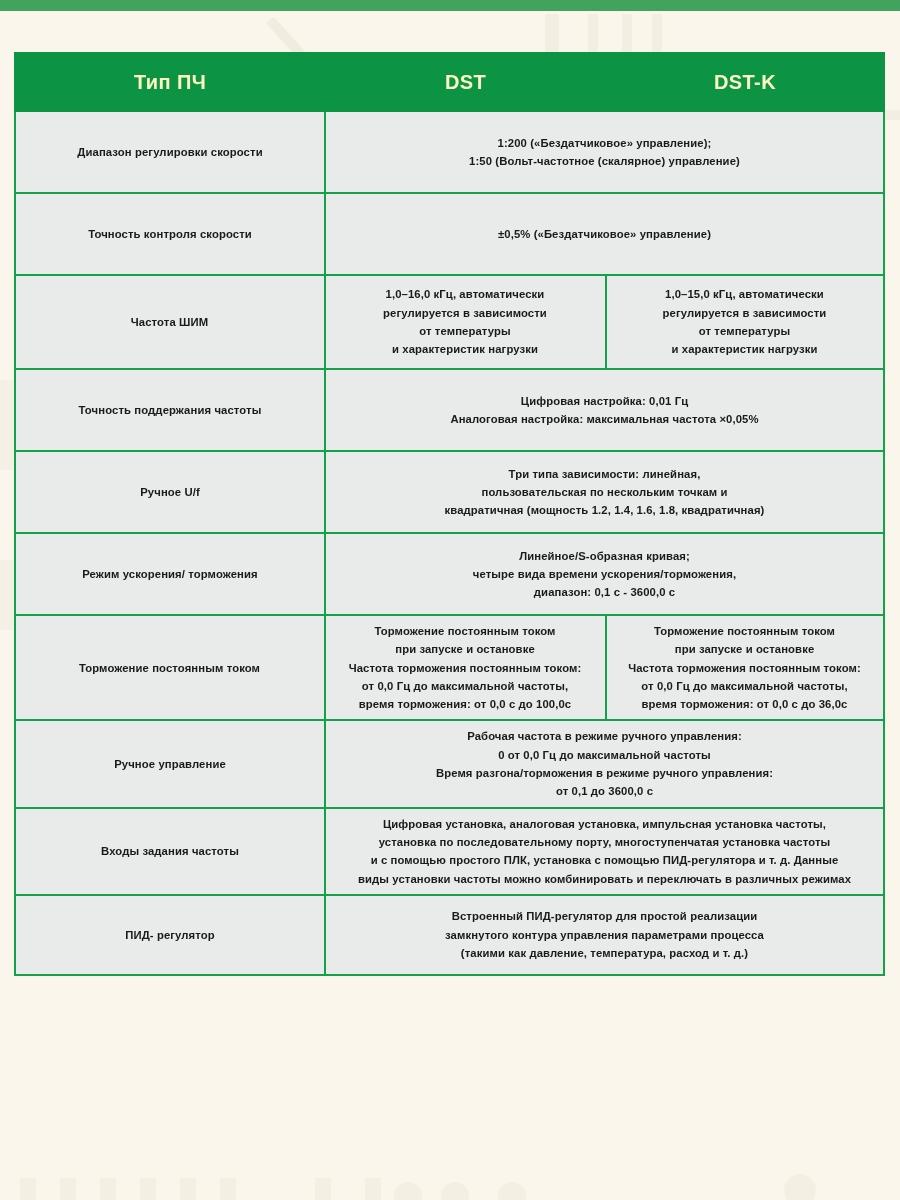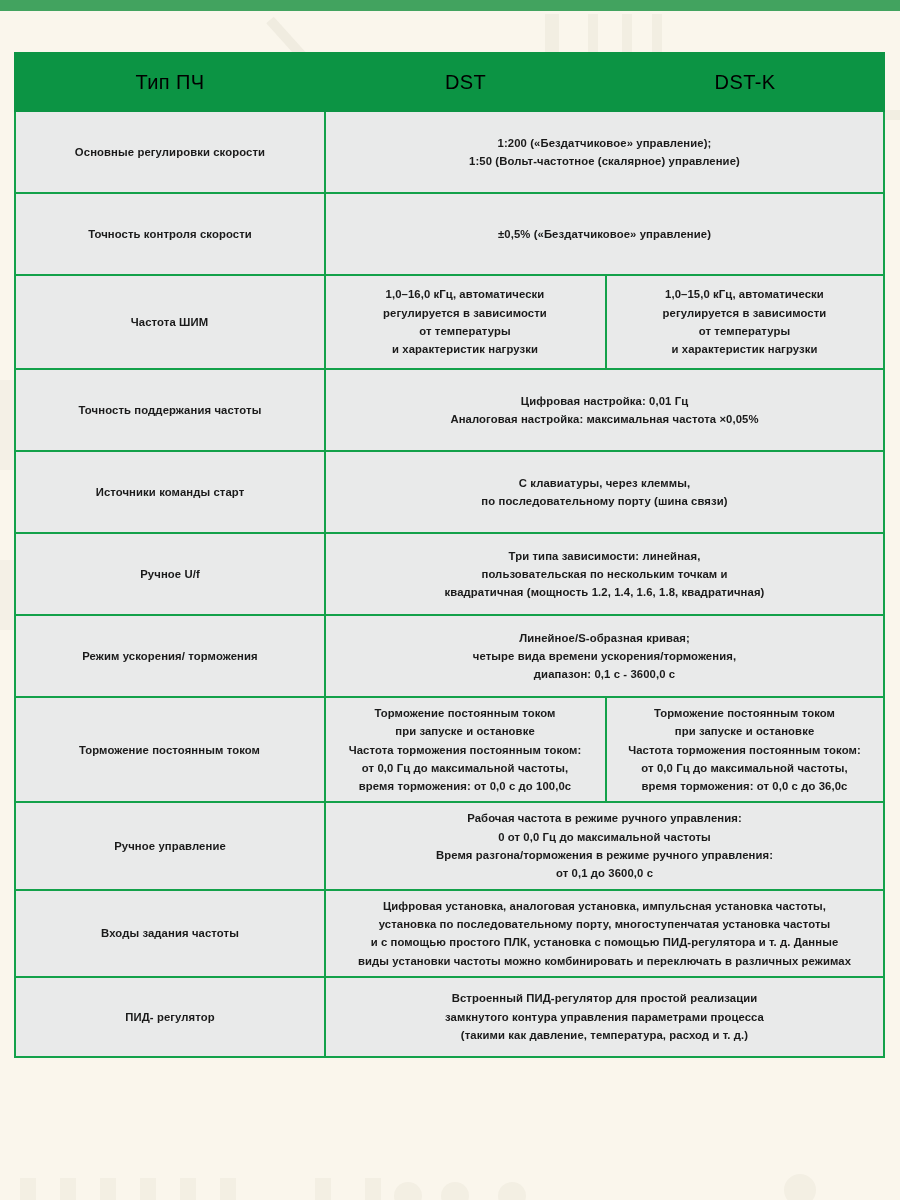--- a/index.html
+++ b/index.html
@@ -57,23 +57,23 @@
     font-size: 11.3px;
     line-height: 1.62;
     font-weight: 600;
     letter-spacing: .1px;
   }
 
   
   table.spec thead th {
     background: #0c9444;
     border-color: #0c9444;
-    color: #000000;
+    color: #fef9c3;
     font-size: 20px;
-    font-weight: 400;
+    font-weight: 700;
     letter-spacing: .4px;
     height: 56px;
     padding: 0;
   }
   table.spec thead th.h-sep {
     border-left: 2px solid #ffffff;
     text-align: center;
   }
 
   
@@ -154,45 +154,41 @@
     <thead>
       <tr>
         <th>Тип ПЧ</th>
         <th class="h-sep">DST</th>
         <th class="h-sep">DST-K</th>
       </tr>
     </thead>
     <tbody>
 
       <tr class="r-tall">
-        <td class="label">Основные регулировки скорости</td>
+        <td class="label">Диапазон регулировки скорости</td>
         <td class="value" colspan="2">1:200 («Бездатчиковое» управление);<br>1:50 (Вольт-частотное (скалярное) управление)</td>
       </tr>
 
       <tr class="r-tall">
         <td class="label">Точность контроля скорости</td>
         <td class="value" colspan="2">±0,5% («Бездатчиковое» управление)</td>
       </tr>
 
       <tr class="r-xtall">
         <td class="label">Частота ШИМ</td>
         <td class="value">1,0–16,0 кГц, автоматически<br>регулируется в зависимости<br>от температуры<br>и характеристик нагрузки</td>
         <td class="value">1,0–15,0 кГц, автоматически<br>регулируется в зависимости<br>от температуры<br>и характеристик нагрузки</td>
       </tr>
 
       <tr class="r-tall">
         <td class="label">Точность поддержания частоты</td>
         <td class="value" colspan="2">Цифровая настройка: 0,01 Гц<br>Аналоговая настройка: максимальная частота ×0,05%</td>
       </tr>
 
 
-      <tr class="r-tall">
-        <td class="label">Источники команды старт</td>
-        <td class="value" colspan="2">С клавиатуры, через клеммы,<br>по последовательному порту (шина связи)</td>
-      </tr>
 
 
       <tr class="r-tall">
         <td class="label">Ручное U/f</td>
         <td class="value" colspan="2">Три типа зависимости: линейная,<br>пользовательская по нескольким точкам и<br>квадратичная (мощность 1.2, 1.4, 1.6, 1.8, квадратичная)</td>
       </tr>
 
       <tr class="r-tall">
         <td class="label">Режим ускорения/ торможения</td>
         <td class="value" colspan="2">Линейное/S-образная кривая;<br>четыре вида времени ускорения/торможения,<br>диапазон: 0,1 с - 3600,0 с</td>

